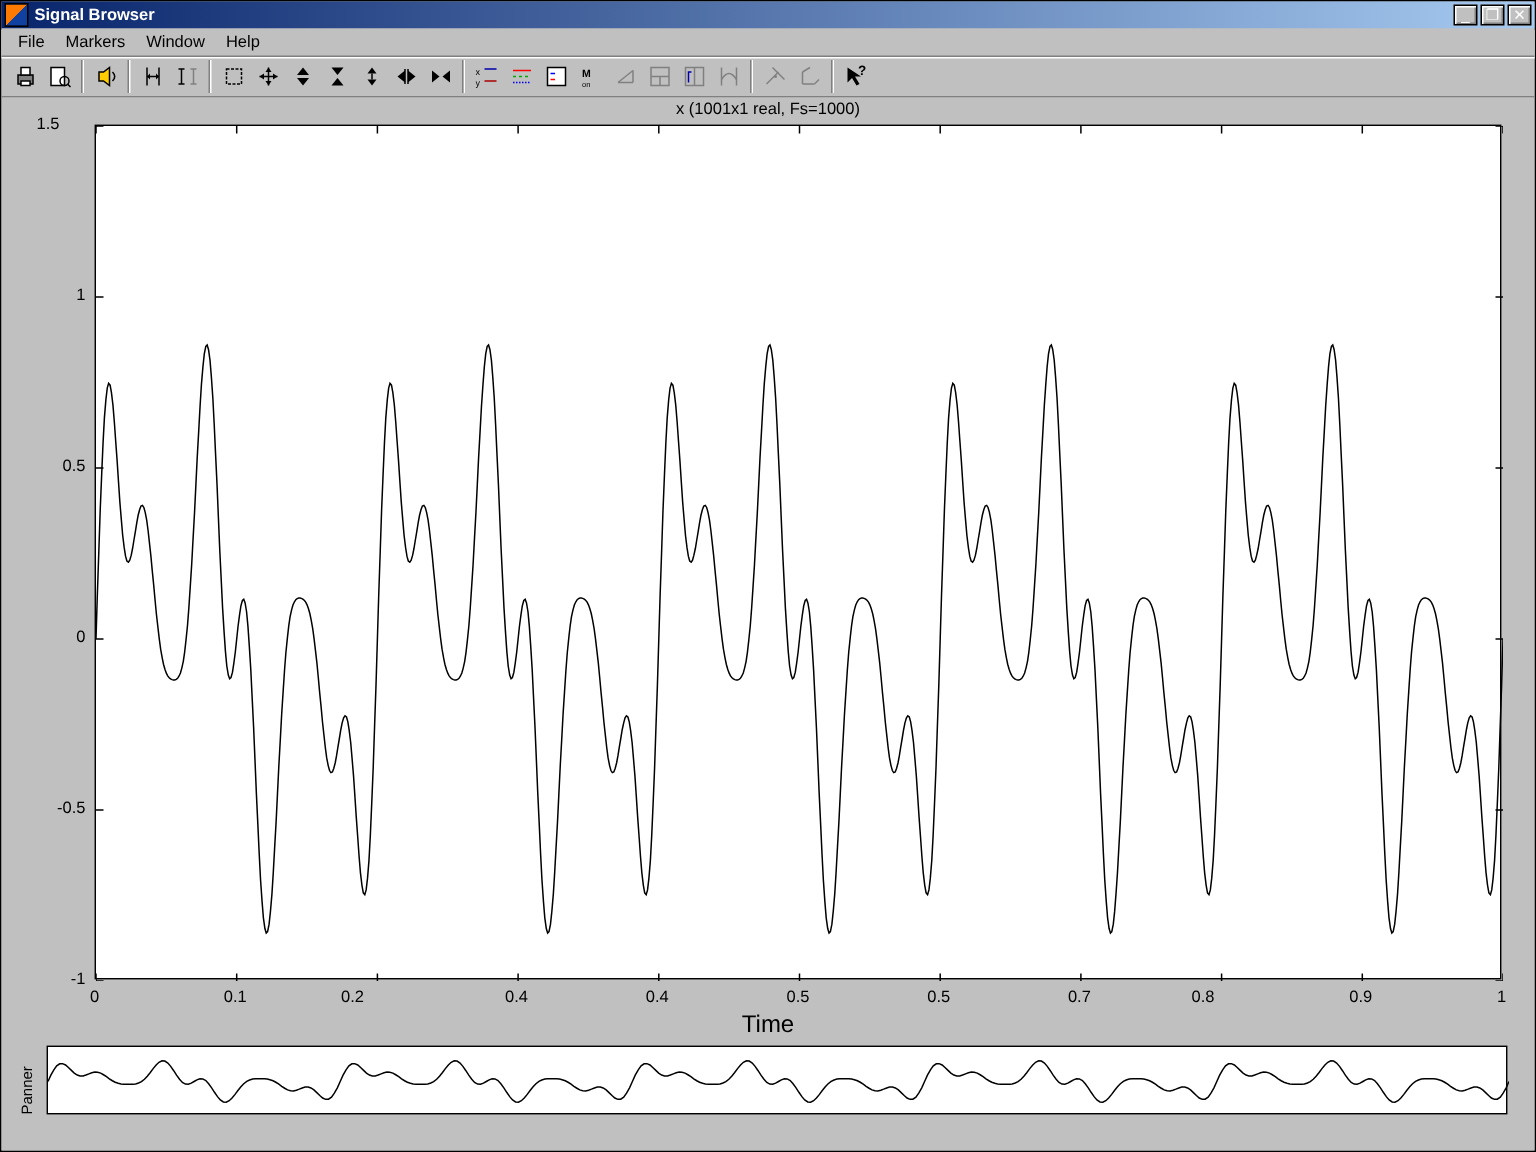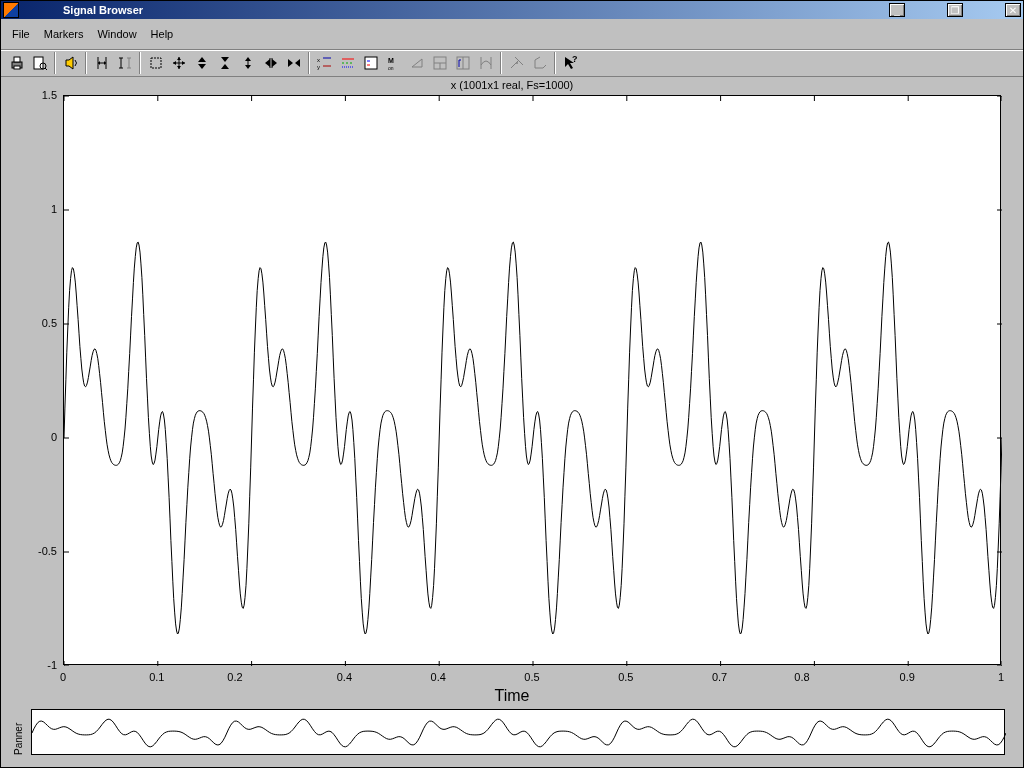--- a/index.html
+++ b/index.html
@@ -1,25 +1,25 @@
 <!DOCTYPE html>
 <html><head>
 <meta charset="utf-8">
 <style>
   * { box-sizing: border-box; margin: 0; padding: 0; }
   html, body { width: 1024px; height: 768px; overflow: hidden; font-family: "MS Sans Serif", Tahoma, Arial, sans-serif; font-size: 11px; background: #c0c0c0; }
   .window { width: 1024px; height: 768px; display: flex; flex-direction: column; background: #c0c0c0; border: 1px solid #000; }
   
-  .titlebar { height: 18px; background: linear-gradient(to right, #08246b, #a6caf0); color: #fff; display: flex; align-items: center; padding: 0 2px; gap: 40px; }
+  .titlebar { height: 18px; background: linear-gradient(to right, #08246b, #a6caf0); color: #fff; display: flex; align-items: center; padding: 0 2px; }
   .titlebar .app-icon { width: 16px; height: 16px; margin-right: 4px; background: linear-gradient(135deg,#ff7a00 0 50%,#1040a0 50% 100%); border:1px solid #000; }
   .titlebar .title { font-weight: bold; flex: 0 0 auto; }
   .titlebar .spacer { flex: 1; }
   .winbtn { width: 16px; height: 14px; background: #c0c0c0; border: 1px solid #000; margin-left: 2px; display:flex; align-items:center; justify-content:center; font-size:10px; font-family: Arial; box-shadow: inset 1px 1px 0 #fff, inset -1px -1px 0 #808080; cursor:pointer;}
   
-  .menubar { height: 31px; background: #c0c0c0; display: flex; align-items: center; padding: 0 4px; border-bottom: 1px solid #808080; box-shadow: 0 1px 0 #fff; }
+  .menubar { height: 19px; background: #c0c0c0; display: flex; align-items: center; padding: 0 4px; border-bottom: 1px solid #808080; box-shadow: 0 1px 0 #fff; }
   .menuitem { padding: 1px 7px; cursor: pointer; }
   
   .toolbar { height: 27px; background: #c0c0c0; display: flex; align-items: center; padding: 2px 4px; gap:0; border-bottom: 1px solid #808080; box-shadow: 0 1px 0 #fff inset; }
   .tb-btn { width: 23px; height: 22px; background:#c0c0c0; border:1px solid #c0c0c0; display:flex; align-items:center; justify-content:center; cursor:pointer; }
   .tb-sep { width:1px; height:22px; margin:0 3px; border-left:1px solid #808080; border-right:1px solid #fff; }
   .toolbar svg { display:block; }
   
   .client { flex:1; background:#c0c0c0; position:relative; }
   .plot-title { position:absolute; top:2px; left:0; right:0; text-align:center; font-size:11px; color:#000; }
   .axes { position:absolute; left:62px; top:18px; width:938px; height:570px; background:#fff; border:1px solid #000; }
@@ -315,21 +315,21 @@
           <line x1="938" y1="0" x2="933" y2="0" stroke="#000"></line>
           <path d="M0.0 342.0 L0.9 312.1 L1.9 283.2 L2.8 256.2 L3.8 232.0 L4.7 211.3 L5.6 194.6 L6.6 182.4 L7.5 174.7 L8.4 171.6 L9.4 172.8 L10.3 177.8 L11.3 186.1 L12.2 197.0 L13.1 209.7 L14.1 223.4 L15.0 237.2 L15.9 250.6 L16.9 262.6 L17.8 273.0 L18.8 281.1 L19.7 286.8 L20.6 290.0 L21.6 290.8 L22.5 289.4 L23.5 286.1 L24.4 281.5 L25.3 276.0 L26.3 270.1 L27.2 264.4 L28.1 259.5 L29.1 255.7 L30.0 253.4 L31.0 252.9 L31.9 254.3 L32.8 257.6 L33.8 262.7 L34.7 269.5 L35.6 277.6 L36.6 286.7 L37.5 296.4 L38.5 306.4 L39.4 316.3 L40.3 325.7 L41.3 334.4 L42.2 342.1 L43.1 348.8 L44.1 354.4 L45.0 358.8 L46.0 362.3 L46.9 364.8 L47.8 366.6 L48.8 367.8 L49.7 368.6 L50.7 369.1 L51.6 369.3 L52.5 369.3 L53.5 368.9 L54.4 368.2 L55.3 366.8 L56.3 364.7 L57.2 361.4 L58.2 356.9 L59.1 350.7 L60.0 342.8 L61.0 333.0 L61.9 321.3 L62.8 307.6 L63.8 292.2 L64.7 275.4 L65.7 257.5 L66.6 239.1 L67.5 220.6 L68.5 202.9 L69.4 186.5 L70.3 172.1 L71.3 160.4 L72.2 151.9 L73.2 146.9 L74.1 146.0 L75.0 149.0 L76.0 156.1 L76.9 167.1 L77.9 181.5 L78.8 198.8 L79.7 218.4 L80.7 239.4 L81.6 261.1 L82.5 282.5 L83.5 302.9 L84.4 321.4 L85.4 337.4 L86.3 350.4 L87.2 360.0 L88.2 366.0 L89.1 368.5 L90.0 367.7 L91.0 364.1 L91.9 358.1 L92.9 350.5 L93.8 342.0 L94.7 333.5 L95.7 325.9 L96.6 319.9 L97.6 316.3 L98.5 315.5 L99.4 318.0 L100.4 324.0 L101.3 333.6 L102.2 346.6 L103.2 362.6 L104.1 381.1 L105.1 401.5 L106.0 422.9 L106.9 444.6 L107.9 465.6 L108.8 485.2 L109.7 502.5 L110.7 516.9 L111.6 527.9 L112.6 535.0 L113.5 538.0 L114.4 537.1 L115.4 532.1 L116.3 523.6 L117.3 511.9 L118.2 497.5 L119.1 481.1 L120.1 463.4 L121.0 444.9 L121.9 426.5 L122.9 408.6 L123.8 391.8 L124.8 376.4 L125.7 362.7 L126.6 351.0 L127.6 341.2 L128.5 333.3 L129.4 327.1 L130.4 322.6 L131.3 319.3 L132.3 317.2 L133.2 315.8 L134.1 315.1 L135.1 314.7 L136.0 314.7 L136.9 314.9 L137.9 315.4 L138.8 316.2 L139.8 317.4 L140.7 319.2 L141.6 321.7 L142.6 325.2 L143.5 329.6 L144.5 335.2 L145.4 341.9 L146.3 349.6 L147.3 358.3 L148.2 367.7 L149.1 377.6 L150.1 387.6 L151.0 397.3 L152.0 406.4 L152.9 414.5 L153.8 421.3 L154.8 426.4 L155.7 429.7 L156.6 431.1 L157.6 430.6 L158.5 428.3 L159.5 424.5 L160.4 419.6 L161.3 413.9 L162.3 408.0 L163.2 402.5 L164.1 397.9 L165.1 394.6 L166.0 393.2 L167.0 394.0 L167.9 397.2 L168.8 402.9 L169.8 411.0 L170.7 421.4 L171.7 433.4 L172.6 446.8 L173.5 460.6 L174.5 474.3 L175.4 487.0 L176.3 497.9 L177.3 506.2 L178.2 511.2 L179.2 512.4 L180.1 509.3 L181.0 501.6 L182.0 489.4 L182.9 472.7 L183.8 452.0 L184.8 427.8 L185.7 400.8 L186.7 371.9 L187.6 342.0 L188.5 312.1 L189.5 283.2 L190.4 256.2 L191.4 232.0 L192.3 211.3 L193.2 194.6 L194.2 182.4 L195.1 174.7 L196.0 171.6 L197.0 172.8 L197.9 177.8 L198.9 186.1 L199.8 197.0 L200.7 209.7 L201.7 223.4 L202.6 237.2 L203.5 250.6 L204.5 262.6 L205.4 273.0 L206.4 281.1 L207.3 286.8 L208.2 290.0 L209.2 290.8 L210.1 289.4 L211.1 286.1 L212.0 281.5 L212.9 276.0 L213.9 270.1 L214.8 264.4 L215.7 259.5 L216.7 255.7 L217.6 253.4 L218.6 252.9 L219.5 254.3 L220.4 257.6 L221.4 262.7 L222.3 269.5 L223.2 277.6 L224.2 286.7 L225.1 296.4 L226.1 306.4 L227.0 316.3 L227.9 325.7 L228.9 334.4 L229.8 342.1 L230.7 348.8 L231.7 354.4 L232.6 358.8 L233.6 362.3 L234.5 364.8 L235.4 366.6 L236.4 367.8 L237.3 368.6 L238.3 369.1 L239.2 369.3 L240.1 369.3 L241.1 368.9 L242.0 368.2 L242.9 366.8 L243.9 364.7 L244.8 361.4 L245.8 356.9 L246.7 350.7 L247.6 342.8 L248.6 333.0 L249.5 321.3 L250.4 307.6 L251.4 292.2 L252.3 275.4 L253.3 257.5 L254.2 239.1 L255.1 220.6 L256.1 202.9 L257.0 186.5 L258.0 172.1 L258.9 160.4 L259.8 151.9 L260.8 146.9 L261.7 146.0 L262.6 149.0 L263.6 156.1 L264.5 167.1 L265.5 181.5 L266.4 198.8 L267.3 218.4 L268.3 239.4 L269.2 261.1 L270.1 282.5 L271.1 302.9 L272.0 321.4 L273.0 337.4 L273.9 350.4 L274.8 360.0 L275.8 366.0 L276.7 368.5 L277.6 367.7 L278.6 364.1 L279.5 358.1 L280.5 350.5 L281.4 342.0 L282.3 333.5 L283.3 325.9 L284.2 319.9 L285.2 316.3 L286.1 315.5 L287.0 318.0 L288.0 324.0 L288.9 333.6 L289.8 346.6 L290.8 362.6 L291.7 381.1 L292.7 401.5 L293.6 422.9 L294.5 444.6 L295.5 465.6 L296.4 485.2 L297.3 502.5 L298.3 516.9 L299.2 527.9 L300.2 535.0 L301.1 538.0 L302.0 537.1 L303.0 532.1 L303.9 523.6 L304.9 511.9 L305.8 497.5 L306.7 481.1 L307.7 463.4 L308.6 444.9 L309.5 426.5 L310.5 408.6 L311.4 391.8 L312.4 376.4 L313.3 362.7 L314.2 351.0 L315.2 341.2 L316.1 333.3 L317.0 327.1 L318.0 322.6 L318.9 319.3 L319.9 317.2 L320.8 315.8 L321.7 315.1 L322.7 314.7 L323.6 314.7 L324.5 314.9 L325.5 315.4 L326.4 316.2 L327.4 317.4 L328.3 319.2 L329.2 321.7 L330.2 325.2 L331.1 329.6 L332.1 335.2 L333.0 341.9 L333.9 349.6 L334.9 358.3 L335.8 367.7 L336.7 377.6 L337.7 387.6 L338.6 397.3 L339.6 406.4 L340.5 414.5 L341.4 421.3 L342.4 426.4 L343.3 429.7 L344.2 431.1 L345.2 430.6 L346.1 428.3 L347.1 424.5 L348.0 419.6 L348.9 413.9 L349.9 408.0 L350.8 402.5 L351.8 397.9 L352.7 394.6 L353.6 393.2 L354.6 394.0 L355.5 397.2 L356.4 402.9 L357.4 411.0 L358.3 421.4 L359.3 433.4 L360.2 446.8 L361.1 460.6 L362.1 474.3 L363.0 487.0 L363.9 497.9 L364.9 506.2 L365.8 511.2 L366.8 512.4 L367.7 509.3 L368.6 501.6 L369.6 489.4 L370.5 472.7 L371.4 452.0 L372.4 427.8 L373.3 400.8 L374.3 371.9 L375.2 342.0 L376.1 312.1 L377.1 283.2 L378.0 256.2 L379.0 232.0 L379.9 211.3 L380.8 194.6 L381.8 182.4 L382.7 174.7 L383.6 171.6 L384.6 172.8 L385.5 177.8 L386.5 186.1 L387.4 197.0 L388.3 209.7 L389.3 223.4 L390.2 237.2 L391.1 250.6 L392.1 262.6 L393.0 273.0 L394.0 281.1 L394.9 286.8 L395.8 290.0 L396.8 290.8 L397.7 289.4 L398.6 286.1 L399.6 281.5 L400.5 276.0 L401.5 270.1 L402.4 264.4 L403.3 259.5 L404.3 255.7 L405.2 253.4 L406.2 252.9 L407.1 254.3 L408.0 257.6 L409.0 262.7 L409.9 269.5 L410.8 277.6 L411.8 286.7 L412.7 296.4 L413.7 306.4 L414.6 316.3 L415.5 325.7 L416.5 334.4 L417.4 342.1 L418.3 348.8 L419.3 354.4 L420.2 358.8 L421.2 362.3 L422.1 364.8 L423.0 366.6 L424.0 367.8 L424.9 368.6 L425.9 369.1 L426.8 369.3 L427.7 369.3 L428.7 368.9 L429.6 368.2 L430.5 366.8 L431.5 364.7 L432.4 361.4 L433.4 356.9 L434.3 350.7 L435.2 342.8 L436.2 333.0 L437.1 321.3 L438.0 307.6 L439.0 292.2 L439.9 275.4 L440.9 257.5 L441.8 239.1 L442.7 220.6 L443.7 202.9 L444.6 186.5 L445.5 172.1 L446.5 160.4 L447.4 151.9 L448.4 146.9 L449.3 146.0 L450.2 149.0 L451.2 156.1 L452.1 167.1 L453.1 181.5 L454.0 198.8 L454.9 218.4 L455.9 239.4 L456.8 261.1 L457.7 282.5 L458.7 302.9 L459.6 321.4 L460.6 337.4 L461.5 350.4 L462.4 360.0 L463.4 366.0 L464.3 368.5 L465.2 367.7 L466.2 364.1 L467.1 358.1 L468.1 350.5 L469.0 342.0 L469.9 333.5 L470.9 325.9 L471.8 319.9 L472.8 316.3 L473.7 315.5 L474.6 318.0 L475.6 324.0 L476.5 333.6 L477.4 346.6 L478.4 362.6 L479.3 381.1 L480.3 401.5 L481.2 422.9 L482.1 444.6 L483.1 465.6 L484.0 485.2 L484.9 502.5 L485.9 516.9 L486.8 527.9 L487.8 535.0 L488.7 538.0 L489.6 537.1 L490.6 532.1 L491.5 523.6 L492.5 511.9 L493.4 497.5 L494.3 481.1 L495.3 463.4 L496.2 444.9 L497.1 426.5 L498.1 408.6 L499.0 391.8 L500.0 376.4 L500.9 362.7 L501.8 351.0 L502.8 341.2 L503.7 333.3 L504.6 327.1 L505.6 322.6 L506.5 319.3 L507.5 317.2 L508.4 315.8 L509.3 315.1 L510.3 314.7 L511.2 314.7 L512.1 314.9 L513.1 315.4 L514.0 316.2 L515.0 317.4 L515.9 319.2 L516.8 321.7 L517.8 325.2 L518.7 329.6 L519.7 335.2 L520.6 341.9 L521.5 349.6 L522.5 358.3 L523.4 367.7 L524.3 377.6 L525.3 387.6 L526.2 397.3 L527.2 406.4 L528.1 414.5 L529.0 421.3 L530.0 426.4 L530.9 429.7 L531.8 431.1 L532.8 430.6 L533.7 428.3 L534.7 424.5 L535.6 419.6 L536.5 413.9 L537.5 408.0 L538.4 402.5 L539.3 397.9 L540.3 394.6 L541.2 393.2 L542.2 394.0 L543.1 397.2 L544.0 402.9 L545.0 411.0 L545.9 421.4 L546.9 433.4 L547.8 446.8 L548.7 460.6 L549.7 474.3 L550.6 487.0 L551.5 497.9 L552.5 506.2 L553.4 511.2 L554.4 512.4 L555.3 509.3 L556.2 501.6 L557.2 489.4 L558.1 472.7 L559.0 452.0 L560.0 427.8 L560.9 400.8 L561.9 371.9 L562.8 342.0 L563.7 312.1 L564.7 283.2 L565.6 256.2 L566.6 232.0 L567.5 211.3 L568.4 194.6 L569.4 182.4 L570.3 174.7 L571.2 171.6 L572.2 172.8 L573.1 177.8 L574.1 186.1 L575.0 197.0 L575.9 209.7 L576.9 223.4 L577.8 237.2 L578.7 250.6 L579.7 262.6 L580.6 273.0 L581.6 281.1 L582.5 286.8 L583.4 290.0 L584.4 290.8 L585.3 289.4 L586.3 286.1 L587.2 281.5 L588.1 276.0 L589.1 270.1 L590.0 264.4 L590.9 259.5 L591.9 255.7 L592.8 253.4 L593.8 252.9 L594.7 254.3 L595.6 257.6 L596.6 262.7 L597.5 269.5 L598.4 277.6 L599.4 286.7 L600.3 296.4 L601.3 306.4 L602.2 316.3 L603.1 325.7 L604.1 334.4 L605.0 342.1 L605.9 348.8 L606.9 354.4 L607.8 358.8 L608.8 362.3 L609.7 364.8 L610.6 366.6 L611.6 367.8 L612.5 368.6 L613.5 369.1 L614.4 369.3 L615.3 369.3 L616.3 368.9 L617.2 368.2 L618.1 366.8 L619.1 364.7 L620.0 361.4 L621.0 356.9 L621.9 350.7 L622.8 342.8 L623.8 333.0 L624.7 321.3 L625.6 307.6 L626.6 292.2 L627.5 275.4 L628.5 257.5 L629.4 239.1 L630.3 220.6 L631.3 202.9 L632.2 186.5 L633.2 172.1 L634.1 160.4 L635.0 151.9 L636.0 146.9 L636.9 146.0 L637.8 149.0 L638.8 156.1 L639.7 167.1 L640.7 181.5 L641.6 198.8 L642.5 218.4 L643.5 239.4 L644.4 261.1 L645.3 282.5 L646.3 302.9 L647.2 321.4 L648.2 337.4 L649.1 350.4 L650.0 360.0 L651.0 366.0 L651.9 368.5 L652.8 367.7 L653.8 364.1 L654.7 358.1 L655.7 350.5 L656.6 342.0 L657.5 333.5 L658.5 325.9 L659.4 319.9 L660.4 316.3 L661.3 315.5 L662.2 318.0 L663.2 324.0 L664.1 333.6 L665.0 346.6 L666.0 362.6 L666.9 381.1 L667.9 401.5 L668.8 422.9 L669.7 444.6 L670.7 465.6 L671.6 485.2 L672.5 502.5 L673.5 516.9 L674.4 527.9 L675.4 535.0 L676.3 538.0 L677.2 537.1 L678.2 532.1 L679.1 523.6 L680.0 511.9 L681.0 497.5 L681.9 481.1 L682.9 463.4 L683.8 444.9 L684.7 426.5 L685.7 408.6 L686.6 391.8 L687.6 376.4 L688.5 362.7 L689.4 351.0 L690.4 341.2 L691.3 333.3 L692.2 327.1 L693.2 322.6 L694.1 319.3 L695.1 317.2 L696.0 315.8 L696.9 315.1 L697.9 314.7 L698.8 314.7 L699.7 314.9 L700.7 315.4 L701.6 316.2 L702.6 317.4 L703.5 319.2 L704.4 321.7 L705.4 325.2 L706.3 329.6 L707.3 335.2 L708.2 341.9 L709.1 349.6 L710.1 358.3 L711.0 367.7 L711.9 377.6 L712.9 387.6 L713.8 397.3 L714.8 406.4 L715.7 414.5 L716.6 421.3 L717.6 426.4 L718.5 429.7 L719.4 431.1 L720.4 430.6 L721.3 428.3 L722.3 424.5 L723.2 419.6 L724.1 413.9 L725.1 408.0 L726.0 402.5 L727.0 397.9 L727.9 394.6 L728.8 393.2 L729.8 394.0 L730.7 397.2 L731.6 402.9 L732.6 411.0 L733.5 421.4 L734.5 433.4 L735.4 446.8 L736.3 460.6 L737.3 474.3 L738.2 487.0 L739.1 497.9 L740.1 506.2 L741.0 511.2 L742.0 512.4 L742.9 509.3 L743.8 501.6 L744.8 489.4 L745.7 472.7 L746.6 452.0 L747.6 427.8 L748.5 400.8 L749.5 371.9 L750.4 342.0 L751.3 312.1 L752.3 283.2 L753.2 256.2 L754.2 232.0 L755.1 211.3 L756.0 194.6 L757.0 182.4 L757.9 174.7 L758.8 171.6 L759.8 172.8 L760.7 177.8 L761.7 186.1 L762.6 197.0 L763.5 209.7 L764.5 223.4 L765.4 237.2 L766.3 250.6 L767.3 262.6 L768.2 273.0 L769.2 281.1 L770.1 286.8 L771.0 290.0 L772.0 290.8 L772.9 289.4 L773.8 286.1 L774.8 281.5 L775.7 276.0 L776.7 270.1 L777.6 264.4 L778.5 259.5 L779.5 255.7 L780.4 253.4 L781.4 252.9 L782.3 254.3 L783.2 257.6 L784.2 262.7 L785.1 269.5 L786.0 277.6 L787.0 286.7 L787.9 296.4 L788.9 306.4 L789.8 316.3 L790.7 325.7 L791.7 334.4 L792.6 342.1 L793.5 348.8 L794.5 354.4 L795.4 358.8 L796.4 362.3 L797.3 364.8 L798.2 366.6 L799.2 367.8 L800.1 368.6 L801.1 369.1 L802.0 369.3 L802.9 369.3 L803.9 368.9 L804.8 368.2 L805.7 366.8 L806.7 364.7 L807.6 361.4 L808.6 356.9 L809.5 350.7 L810.4 342.8 L811.4 333.0 L812.3 321.3 L813.2 307.6 L814.2 292.2 L815.1 275.4 L816.1 257.5 L817.0 239.1 L817.9 220.6 L818.9 202.9 L819.8 186.5 L820.8 172.1 L821.7 160.4 L822.6 151.9 L823.6 146.9 L824.5 146.0 L825.4 149.0 L826.4 156.1 L827.3 167.1 L828.3 181.5 L829.2 198.8 L830.1 218.4 L831.1 239.4 L832.0 261.1 L832.9 282.5 L833.9 302.9 L834.8 321.4 L835.8 337.4 L836.7 350.4 L837.6 360.0 L838.6 366.0 L839.5 368.5 L840.4 367.7 L841.4 364.1 L842.3 358.1 L843.3 350.5 L844.2 342.0 L845.1 333.5 L846.1 325.9 L847.0 319.9 L848.0 316.3 L848.9 315.5 L849.8 318.0 L850.8 324.0 L851.7 333.6 L852.6 346.6 L853.6 362.6 L854.5 381.1 L855.5 401.5 L856.4 422.9 L857.3 444.6 L858.3 465.6 L859.2 485.2 L860.1 502.5 L861.1 516.9 L862.0 527.9 L863.0 535.0 L863.9 538.0 L864.8 537.1 L865.8 532.1 L866.7 523.6 L867.7 511.9 L868.6 497.5 L869.5 481.1 L870.5 463.4 L871.4 444.9 L872.3 426.5 L873.3 408.6 L874.2 391.8 L875.2 376.4 L876.1 362.7 L877.0 351.0 L878.0 341.2 L878.9 333.3 L879.8 327.1 L880.8 322.6 L881.7 319.3 L882.7 317.2 L883.6 315.8 L884.5 315.1 L885.5 314.7 L886.4 314.7 L887.3 314.9 L888.3 315.4 L889.2 316.2 L890.2 317.4 L891.1 319.2 L892.0 321.7 L893.0 325.2 L893.9 329.6 L894.9 335.2 L895.8 341.9 L896.7 349.6 L897.7 358.3 L898.6 367.7 L899.5 377.6 L900.5 387.6 L901.4 397.3 L902.4 406.4 L903.3 414.5 L904.2 421.3 L905.2 426.4 L906.1 429.7 L907.0 431.1 L908.0 430.6 L908.9 428.3 L909.9 424.5 L910.8 419.6 L911.7 413.9 L912.7 408.0 L913.6 402.5 L914.5 397.9 L915.5 394.6 L916.4 393.2 L917.4 394.0 L918.3 397.2 L919.2 402.9 L920.2 411.0 L921.1 421.4 L922.1 433.4 L923.0 446.8 L923.9 460.6 L924.9 474.3 L925.8 487.0 L926.7 497.9 L927.7 506.2 L928.6 511.2 L929.6 512.4 L930.5 509.3 L931.4 501.6 L932.4 489.4 L933.3 472.7 L934.2 452.0 L935.2 427.8 L936.1 400.8 L937.1 371.9 L938.0 342.0 " fill="none" stroke="#000" stroke-width="1"></path>
         </svg>
     </div>
     <div id="yticklabels">
         <div class="ytick-label" style="top: 582px;">-1</div>
         <div class="ytick-label" style="top: 468px;">-0.5</div>
         <div class="ytick-label" style="top: 354px;">0</div>
         <div class="ytick-label" style="top: 240px;">0.5</div>
         <div class="ytick-label" style="top: 126px;">1</div>
-        <div class="ytick-label" style="top: 12px;">1.5</div>
+        <div class="ytick-label" style="top: 12px; text-align: center;">1.5</div>
       </div>
     <div id="xticklabels">
         <div class="xtick-label" style="left: 62px;">0</div>
         <div class="xtick-label" style="left: 155.8px;">0.1</div>
         <div class="xtick-label" style="left: 234px;">0.2</div>
         <div class="xtick-label" style="left: 343.4px;">0.4</div>
         <div class="xtick-label" style="left: 437.2px;">0.4</div>
         <div class="xtick-label" style="left: 531px;">0.5</div>
         <div class="xtick-label" style="left: 624.8px;">0.5</div>
         <div class="xtick-label" style="left: 718.6px;">0.7</div>

